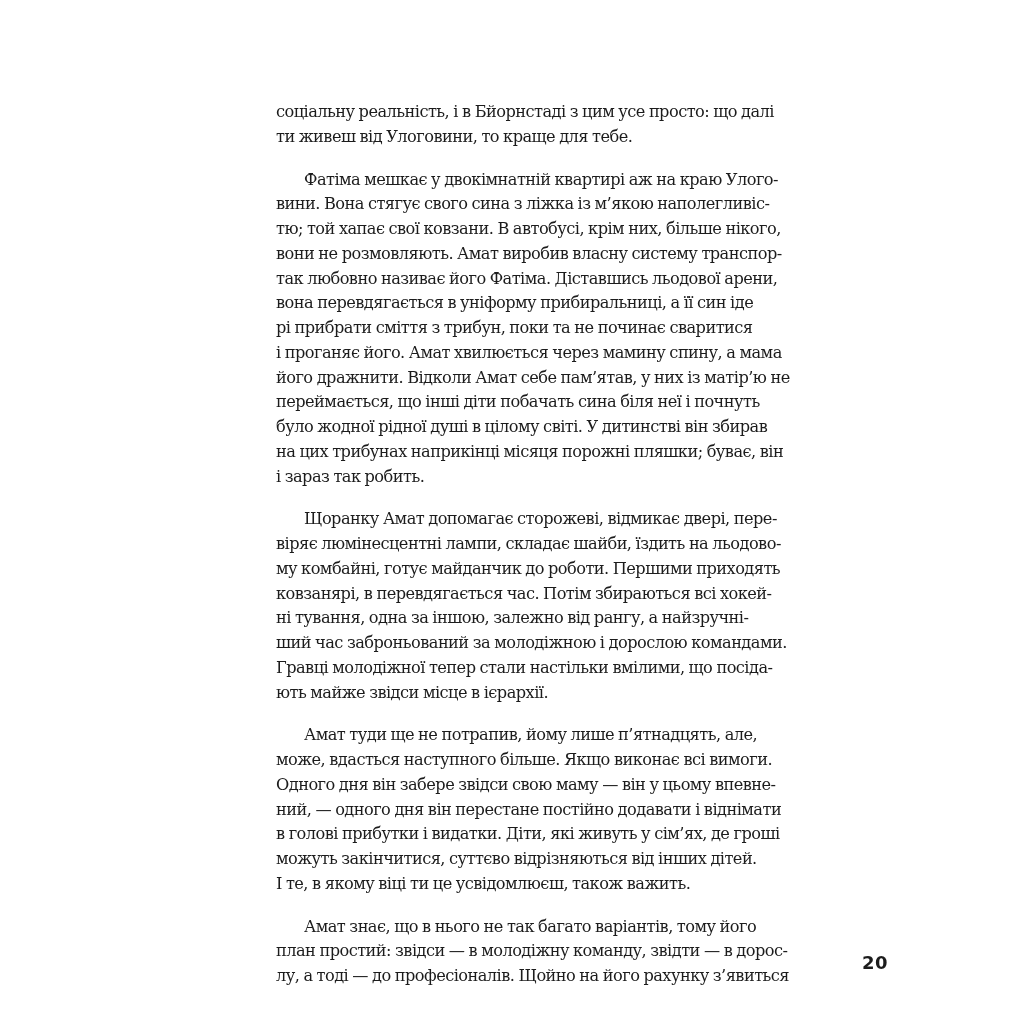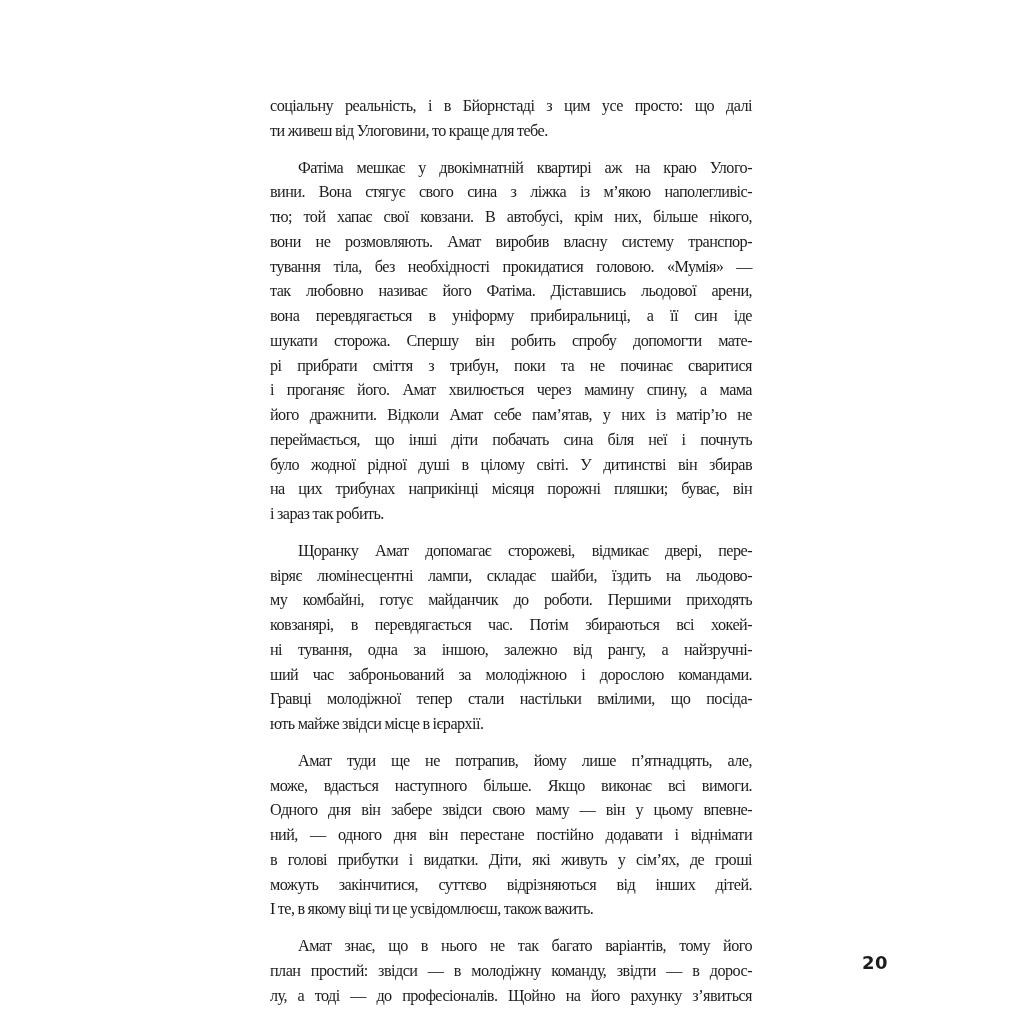--- a/index.html
+++ b/index.html
@@ -10,24 +10,23 @@
     top: 82px;
     width: 506px;
     font-family: "DejaVu Serif", serif;
     font-size: 16.2px;
     line-height: 24.75px;
     color: #1c1c1c;
     letter-spacing: -0.55px;
     word-spacing: -0.5px;
   }
   .page p {
-    margin: 12px;
+    margin: 18px;
     text-align: justify;
     text-align-last: left;
-    font-family: Liberation Serif, serif;
   }
   .line {
     display: block;
     text-align: justify;
     text-align-last: justify;
     white-space: nowrap;
     height: 24.75px;
     overflow: visible;
   }
   .line.last { text-align-last: left; }
@@ -50,24 +49,22 @@
 <div class="page" id="page-body">
     <p>
       <span class="line">соціальну реальність, і в Бйорнстаді з цим усе просто: що далі</span>
       <span class="line last">ти живеш від Улоговини, то краще для тебе.</span>
     </p>
     <p>
       <span class="line indent">Фатіма мешкає у двокімнатній квартирі аж на краю Улого-</span>
       <span class="line">вини. Вона стягує свого сина з ліжка із м’якою наполегливіс-</span>
       <span class="line">тю; той хапає свої ковзани. В автобусі, крім них, більше нікого,</span>
       <span class="line">вони не розмовляють. Амат виробив власну систему транспор-</span>
-      <span class="line">тування тіла, без необхідності прокидатися головою. «Мумія» —</span>
       <span class="line">так любовно називає його Фатіма. Діставшись льодової арени,</span>
       <span class="line">вона перевдягається в уніформу прибиральниці, а її син іде</span>
-      <span class="line">шукати сторожа. Спершу він робить спробу допомогти мате-</span>
       <span class="line">рі прибрати сміття з трибун, поки та не починає сваритися</span>
       <span class="line">і проганяє його. Амат хвилюється через мамину спину, а мама</span>
       <span class="line">його дражнити. Відколи Амат себе пам’ятав, у них із матір’ю не</span>
       <span class="line">переймається, що інші діти побачать сина біля неї і почнуть</span>
       <span class="line">було жодної рідної душі в цілому світі. У дитинстві він збирав</span>
       <span class="line">на цих трибунах наприкінці місяця порожні пляшки; буває, він</span>
       <span class="line last">і зараз так робить.</span>
     </p>
     <p>
       <span class="line indent">Щоранку Амат допомагає сторожеві, відмикає двері, пере-</span>

